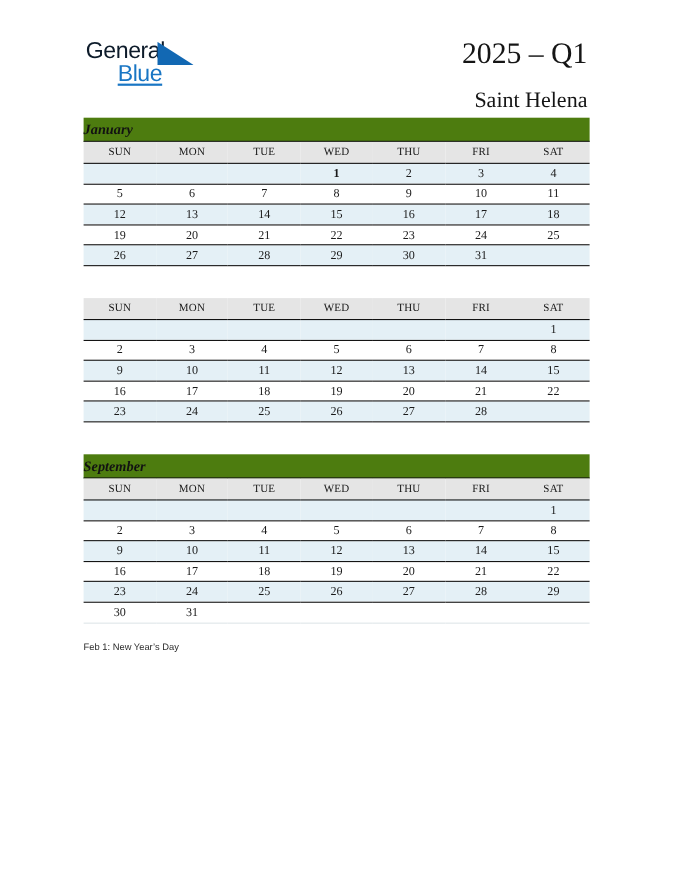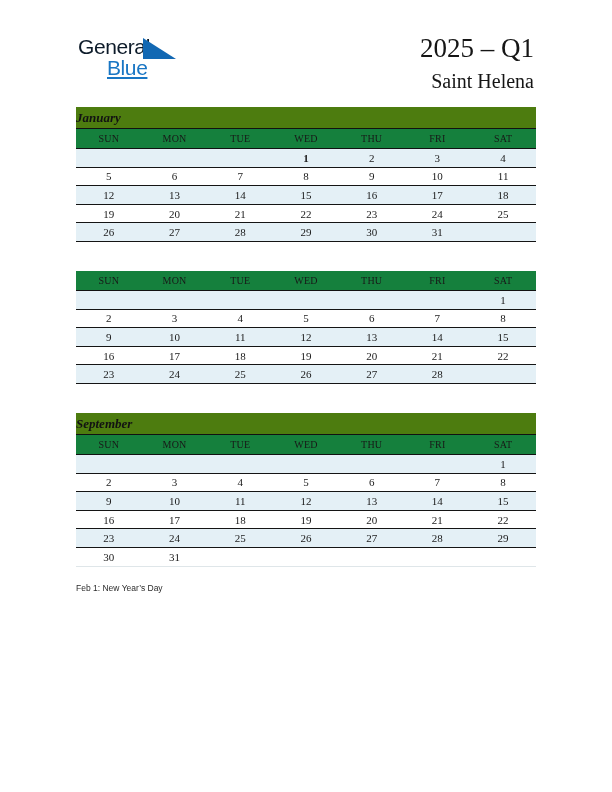--- a/index.html
+++ b/index.html
@@ -69,21 +69,21 @@
     font-size: 27px;
     color: #151515;
     line-height: 32px;
     white-space: nowrap;
   }
   .title-sub {
     font-family: "Liberation Serif", serif;
     font-size: 20px;
     color: #151515;
     line-height: 26px;
-    margin-top: 4px;
+    margin-top: 14px;
     white-space: nowrap;
   }
 
   
   .months {
     position: absolute;
     left: 76px;
     top: 107px;
     width: 460px;
   }
@@ -109,21 +109,21 @@
     border-collapse: collapse;
     table-layout: fixed;
   }
   table.cal th {
     height: 19px;
     font-family: "Liberation Serif", serif;
     font-weight: normal;
     font-size: 10px;
     color: #181818;
     text-align: center;
-    background: #15803d;
+    background: #e5e5e5;
     border-bottom: 1.4px solid #111111;
     padding: 0;
     letter-spacing: 0.2px;
   }
   table.cal td {
     height: 17.6px;
     font-family: "Liberation Serif", serif;
     font-size: 11px;
     color: #1a1a1a;
     text-align: center;

